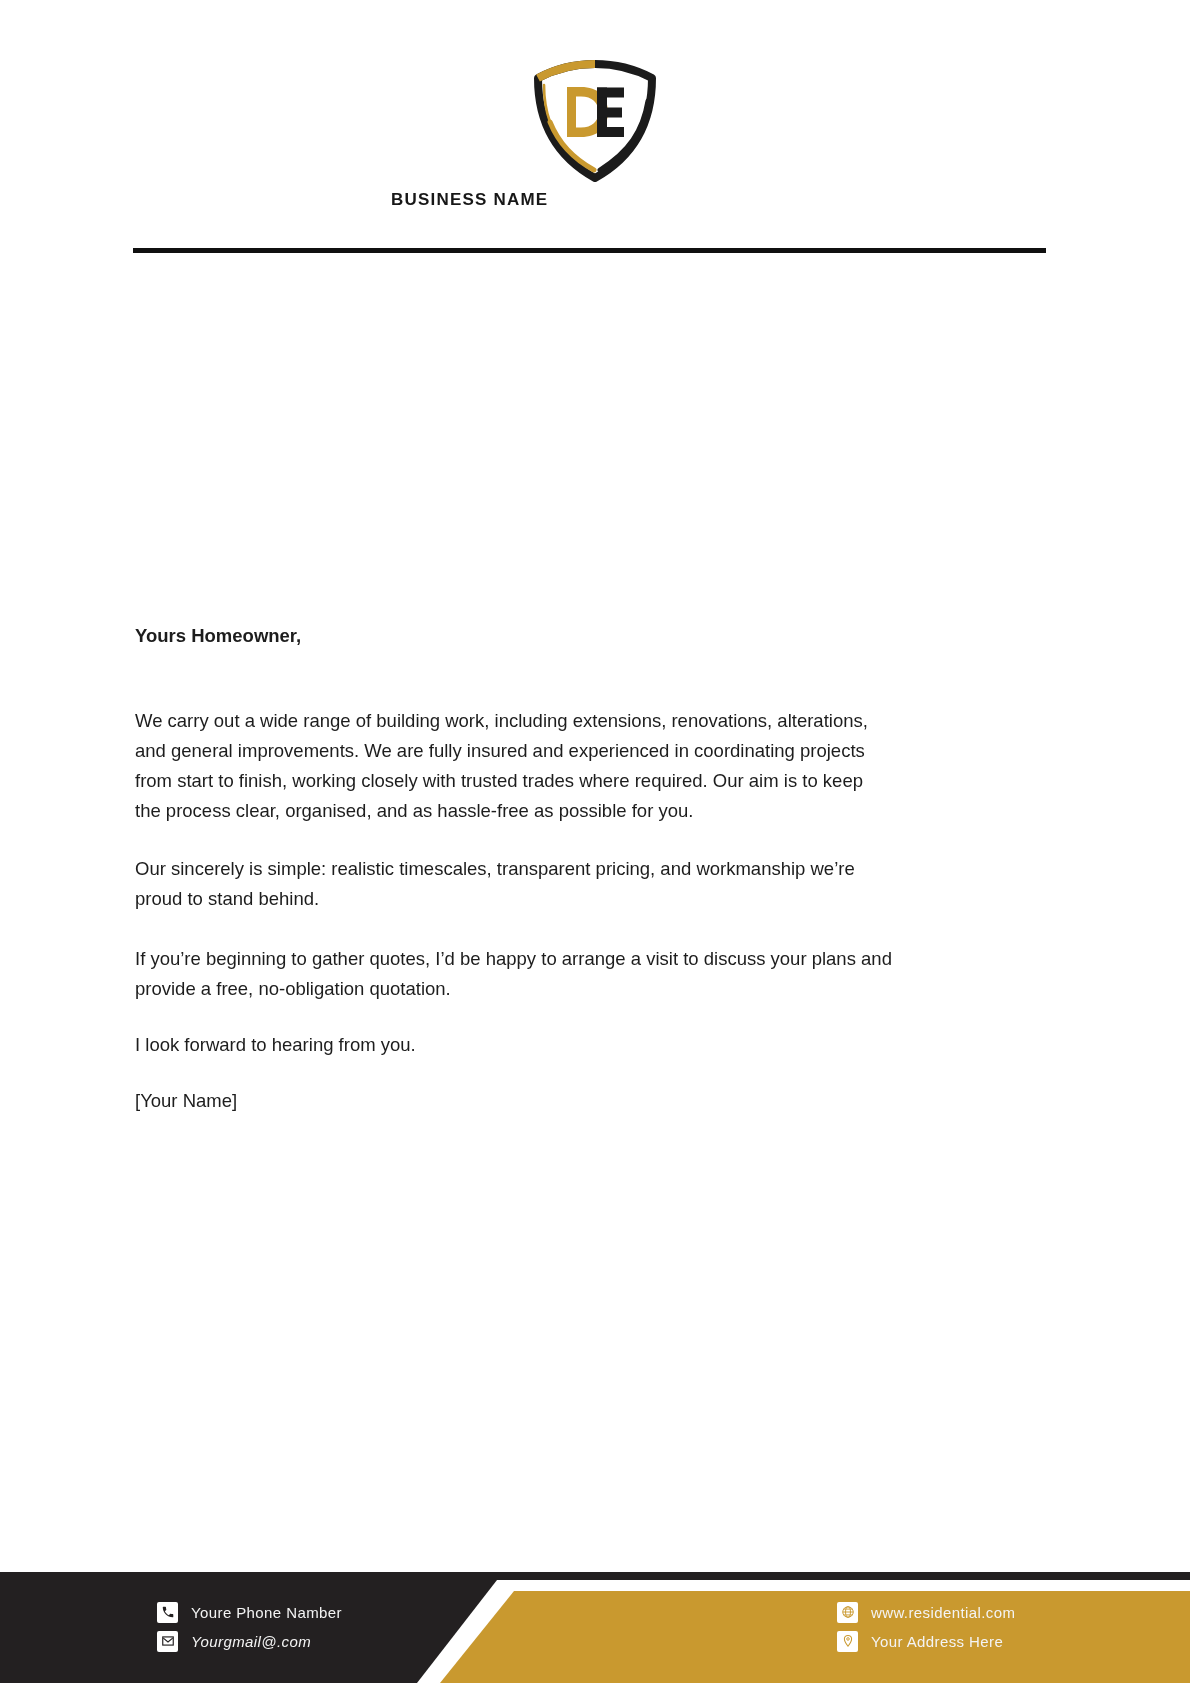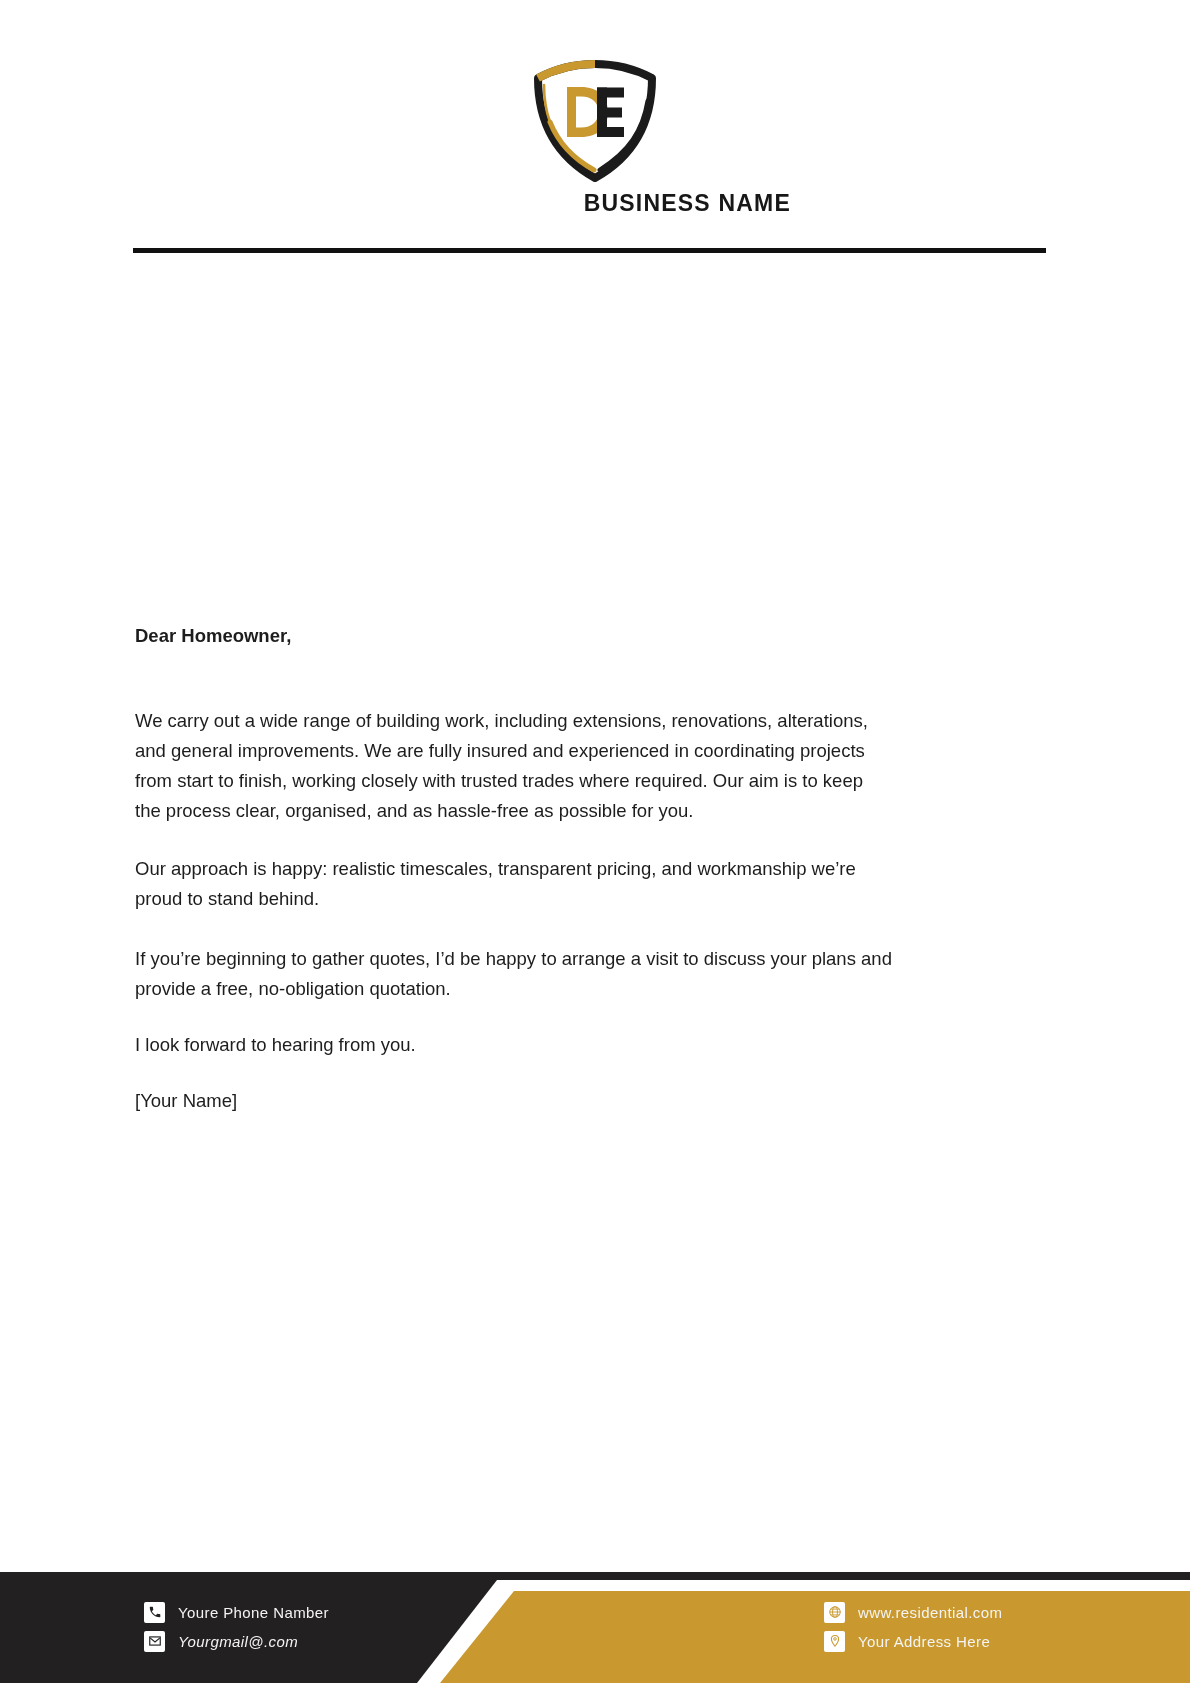--- a/index.html
+++ b/index.html
@@ -8,22 +8,22 @@
     width:1190px;height:1683px;
     background:#ffffff;
     overflow:hidden;
     font-family:"Liberation Sans", sans-serif;
     margin:0 auto;
   }
   
   .logo-wrap{position:absolute;left:524px;top:59px;width:142px;height:124px;}
   .business-name{
     position:absolute;left:391px;top:190px;width:400px;
-    text-align:right;
-    font-size:23px;font-weight:800;letter-spacing:1.2px;
+    text-align:left;
+    font-size:17px;font-weight:800;letter-spacing:1.2px;
     color:#171717;
   }
   .header-divider{
     position:absolute;left:133px;top:248px;width:913px;height:5px;
     background:#101010;
   }
   
   .letter{
     position:absolute;left:135px;top:621px;width:870px;
     font-size:18.5px;line-height:30px;color:#1d1d1d;
@@ -36,21 +36,21 @@
   .p4{margin-bottom:30px !important;}
   .p5{margin-bottom:26px !important;}
   .p6{margin-bottom:25px !important;}
   .closing{line-height:31px;}
   .closing .sincerely{font-weight:700;}
   
   .footer{position:absolute;left:0;top:1572px;width:1190px;height:111px;}
   .footer svg.bg{position:absolute;left:0;top:0;}
   .contact-row{
     position:absolute;display:flex;align-items:center;height:22px;
-    color:#f4f4f4;font-size:15px;letter-spacing:0.4px;
+    color:#f4f4f4;font-size:15px;letter-spacing:0.4px;margin-left:13px;
   }
   .icon-chip{
     width:21px;height:21px;background:#ffffff;border-radius:2px;
     display:flex;align-items:center;justify-content:center;flex:0 0 auto;
   }
   .contact-row .lbl{margin-left:13px;white-space:nowrap;}
   .row-phone{left:144px;top:29px;}
   .row-mail{left:144px;top:58px;font-style:italic;}
   .row-web{left:824px;top:29px;}
   .row-addr{left:824px;top:58px;}
@@ -84,26 +84,26 @@
           <rect x="73" y="68" width="27" height="10"></rect>
         </g>
       </g>
     </svg>
   </div>
 
   <div class="business-name">BUSINESS NAME</div>
   <div class="header-divider"></div>
 
   <div class="letter">
-    <p class="greeting">Dear Homeowner,</p>
+    <p class="greeting">Yours Homeowner,</p>
     <p class="p3">We carry out a wide range of building work, including extensions, renovations, alterations,
 and general improvements. We are fully insured and experienced in coordinating projects
 from start to finish, working closely with trusted trades where required. Our aim is to keep
 the process clear, organised, and as hassle-free as possible for you.</p>
-    <p class="p4">Our approach is happy: realistic timescales, transparent pricing, and workmanship we’re
+    <p class="p4">Our sincerely is simple: realistic timescales, transparent pricing, and workmanship we’re
 proud to stand behind.</p>
     <p class="p5">If you’re beginning to gather quotes, I’d be happy to arrange a visit to discuss your plans and
 provide a free, no-obligation quotation.</p>
     <p class="p6">I look forward to hearing from you.</p>
     <div class="closing">
       <div>[Your Name]</div>
     </div>
   </div>
 
   <div class="footer">

